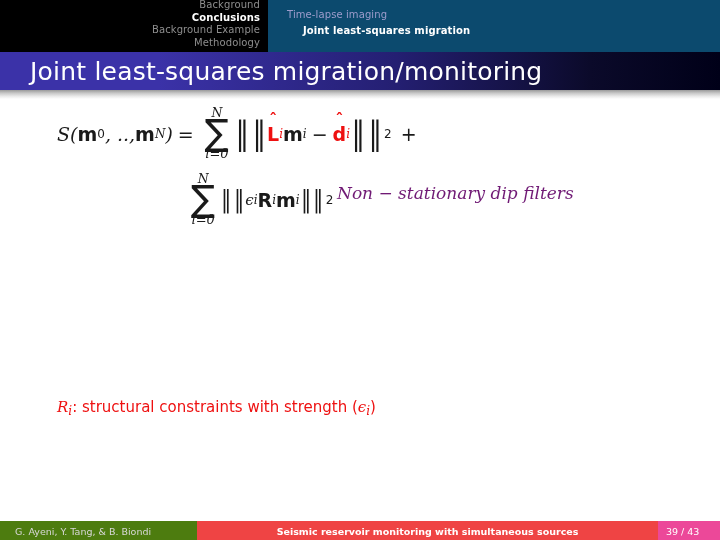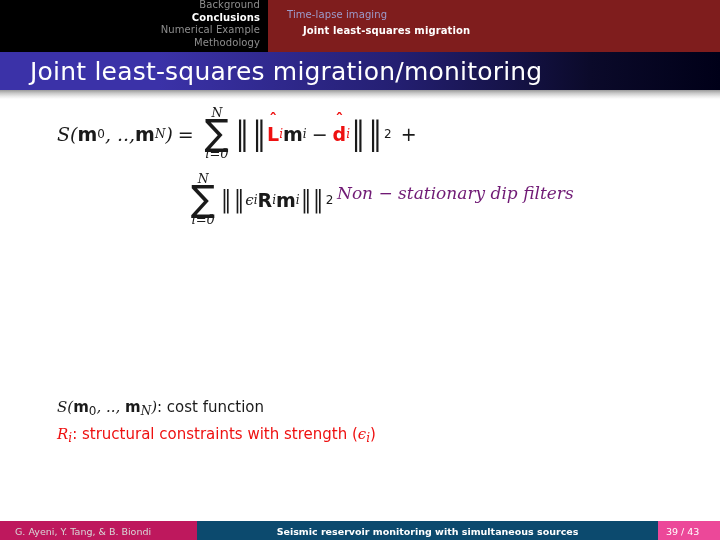--- a/index.html
+++ b/index.html
@@ -10,21 +10,21 @@
     overflow:hidden;position:relative;
   }
   .slide{position:absolute;inset:0;width:656px;height:540px;border-radius:26px;}
 
   
   .header{position:absolute;left:0;top:0;width:720px;height:52px;background:#000000;display:flex;}
   .hdr-left{width:268px;height:52px;background:#000000;position:relative;}
   .sections{position:absolute;right:8px;top:-1px;text-align:right;line-height:12.6px;}
   .sec{font-size:10px;color:#8e8e8e;white-space:nowrap;letter-spacing:.1px;}
   .sec.active{color:#ffffff;font-weight:bold;}
-  .hdr-right{flex:1;height:52px;background:#7f1d1d;position:relative;}
+  .hdr-right{flex:1;height:52px;background:#0c4a6e;position:relative;}
   .subsections{position:absolute;left:19px;top:7px;line-height:16px;}
   .sub{font-size:10px;color:#9d9ccc;white-space:nowrap;letter-spacing:.1px;}
   .sub.active{color:#ffffff;font-weight:bold;padding-left:16px;}
 
   
   .titlebar{position:absolute;left:0;top:52px;width:720px;height:38px;
     background:linear-gradient(to right,#3b32a8 0%,#3b32a8 22%,#241f72 55%,#0b0a2a 82%,#000018 100%);}
   .titlebar .ttxt{position:absolute;left:30px;top:50%;transform:translateY(-50%);
     font-size:25px;color:#ffffff;white-space:nowrap;letter-spacing:.2px;font-weight:normal;}
   .titleshadow{position:absolute;left:0;top:90px;width:720px;height:9px;
@@ -68,41 +68,41 @@
      font-style:italic;white-space:nowrap;
      font-family:"DejaVu Serif","Liberation Serif",serif;}
 
   
   .legend{position:absolute;left:57px;top:298px;}
   .leg-line{font-size:15px;color:#1a1a1a;white-space:nowrap;line-height:21px;margin-bottom:2px;}
   .leg-line.red{color:#ee1111;}
 
   
   .footer{position:absolute;left:0;top:521px;width:720px;height:19px;display:flex;}
-  .f-left{width:197px;background:#be185d;position:relative;}
+  .f-left{width:197px;background:#4d7c0f;position:relative;}
   .f-left span{position:absolute;left:15px;top:50%;transform:translateY(-50%);
     font-size:9.5px;color:#d8d8d8;white-space:nowrap;}
-  .f-mid{flex:1;background:#0c4a6e;position:relative;padding-left:15px;}
+  .f-mid{flex:1;background:#ef4444;position:relative;padding-left:15px;}
   .f-mid span{position:absolute;left:50%;top:50%;transform:translate(-50%,-50%);
     font-size:9.5px;color:#ffffff;font-weight:bold;white-space:nowrap;}
   .f-right{width:62px;background:#ec4899;position:relative;}
   .f-right span{position:absolute;left:8px;top:50%;transform:translateY(-50%);
     font-size:9.5px;color:#ffffff;white-space:nowrap;}
 </style>
 </head>
 <body>
 
 <div class="slide">
 
   <div class="header">
     <div class="hdr-left">
       <div class="sections">
         <div class="sec">Background</div>
         <div class="sec active">Conclusions</div>
-        <div class="sec">Numerical Example</div>
+        <div class="sec">Background Example</div>
         <div class="sec">Methodology</div>
       </div>
     </div>
     <div class="hdr-right">
       <div class="subsections">
         <div class="sub">Time-lapse imaging</div>
         <div class="sub active">Joint least-squares migration</div>
       </div>
     </div>
   </div>
@@ -170,22 +170,20 @@
           <span class="sub-s mathit">i</span>
           <span class="nbar-sm">∥</span>
           <span class="nbar-sm">∥</span>
           <span class="nsub-sm">2</span>
       </div>
 
       <div class="annot">Non − stationary dip filters</div>
     </div>
 
     <div class="legend">
-      <div class="leg-line"><span class="mathit">S</span><span class="mathit">(</span><span class="mathbf">m</span><span class="sub-s">0</span><span class="mathit">, .., </span><span class="mathbf">m</span><span class="sub-s mathit">N</span><span class="mathit">)</span><span>: cost function</span>
-      </div>
       <div class="leg-line red"><span class="mathit">R</span><span class="sub-s mathit">i</span><span>: structural constraints with strength (</span><span class="mathit">ϵ</span><span class="sub-s mathit">i</span><span>)</span>
       </div>
     </div>
 
   </div>
 
   <div class="footer">
     <div class="f-left">
       <span>G. Ayeni, Y. Tang, &amp; B. Biondi</span>
     </div>

